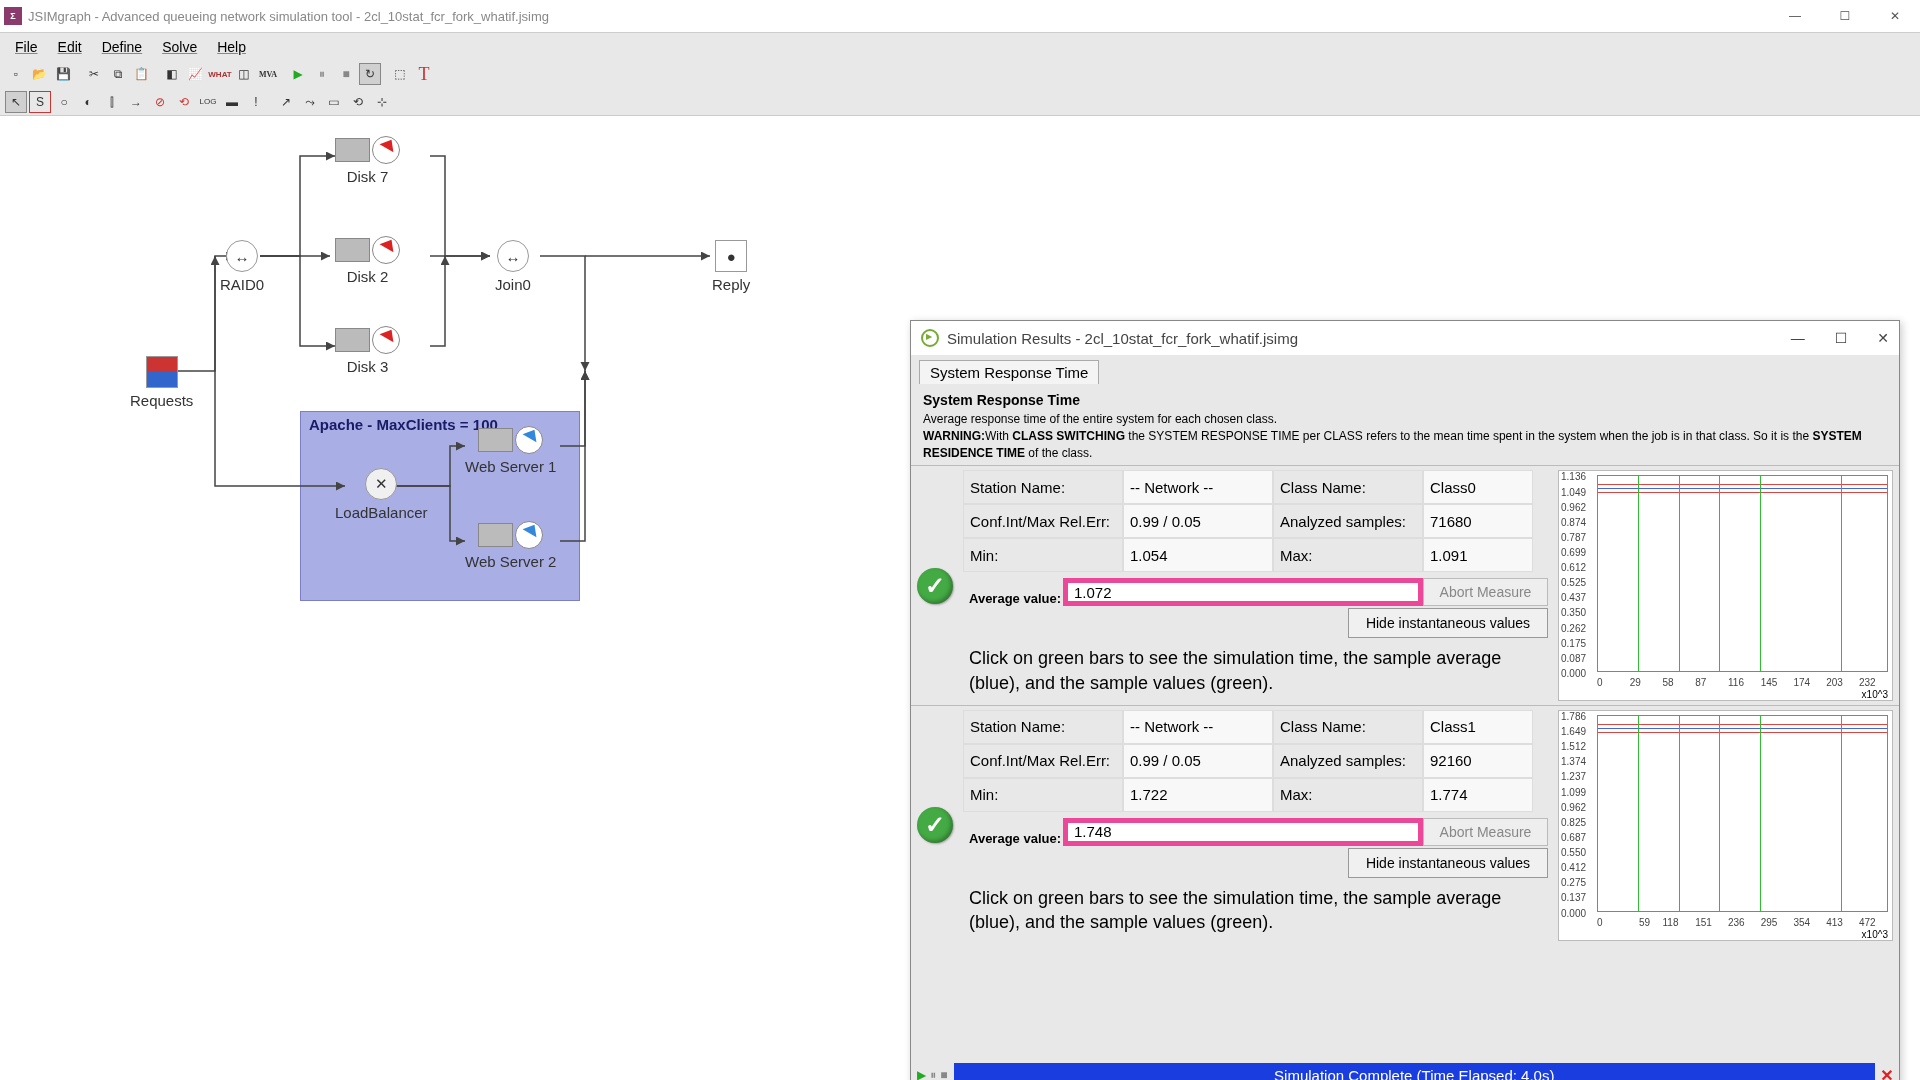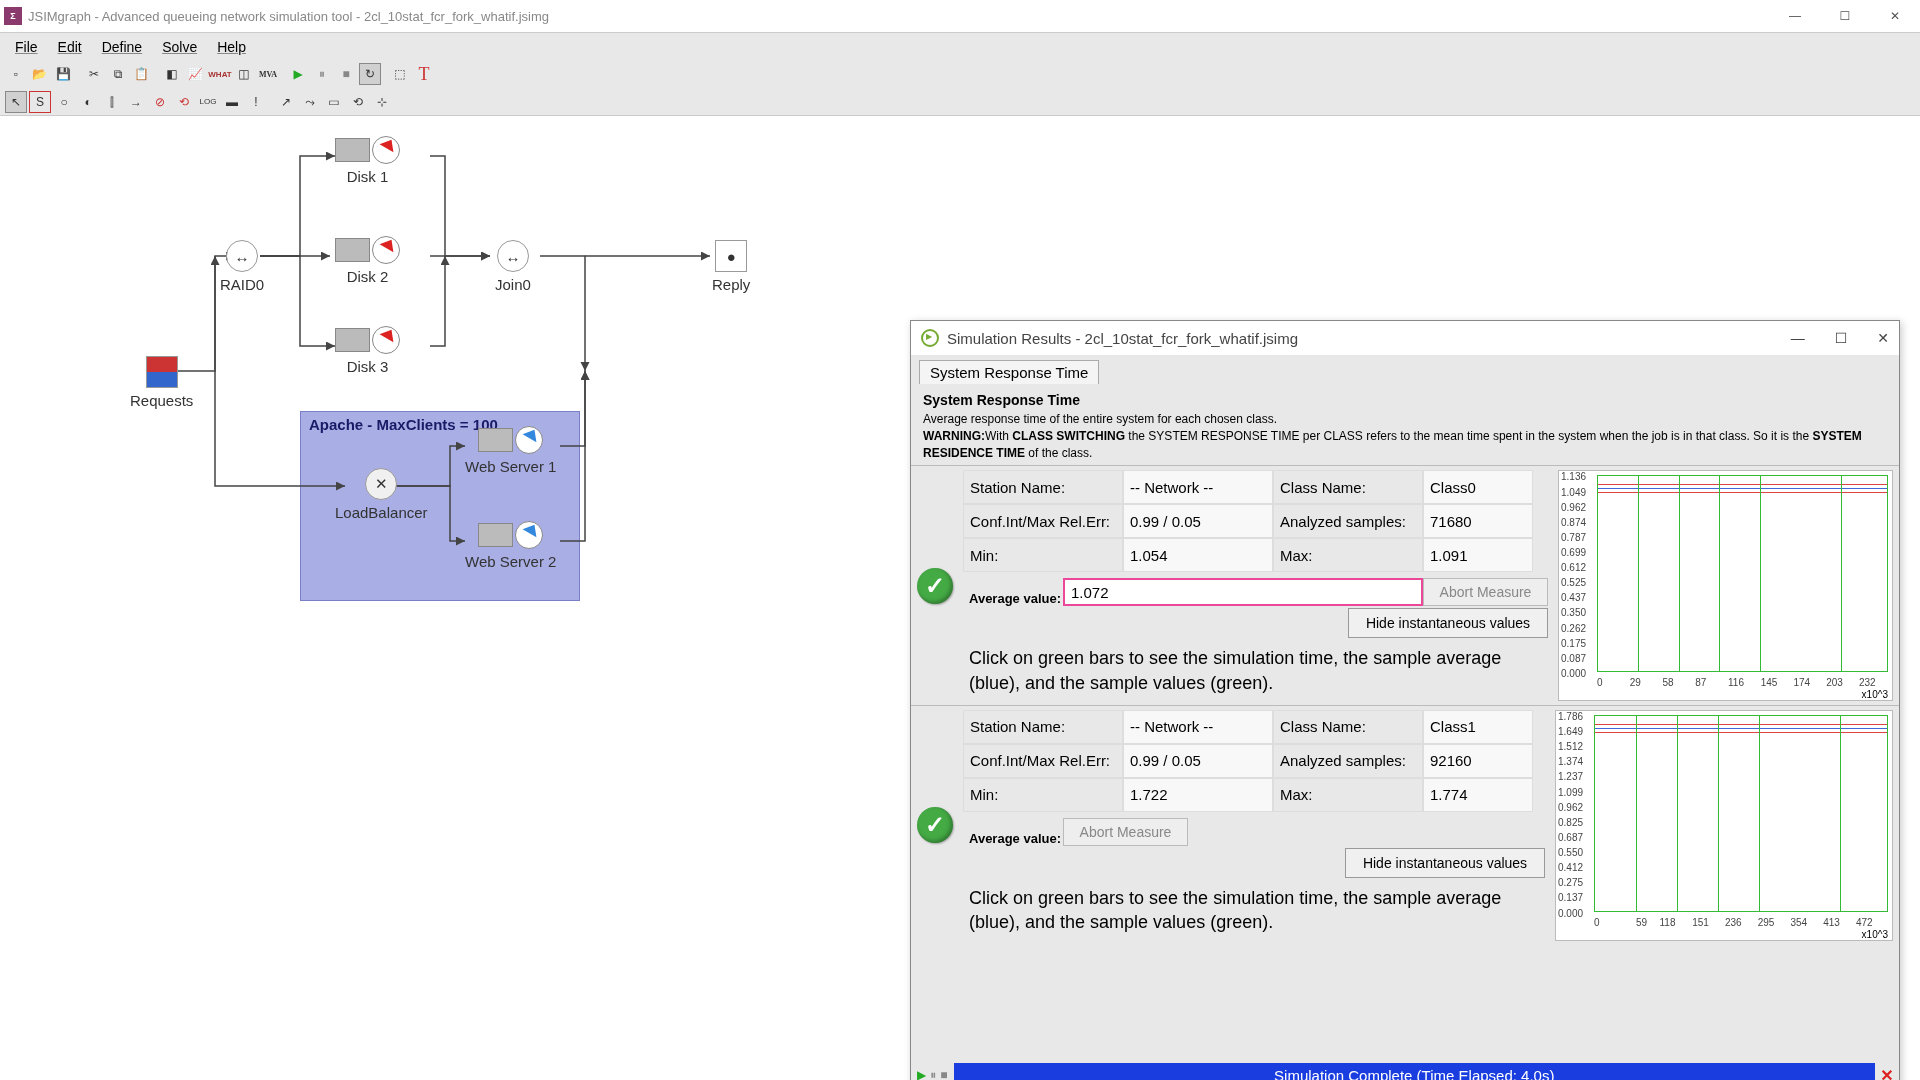--- a/index.html
+++ b/index.html
@@ -53,21 +53,21 @@
 
 .measure { display:flex; border-top:1px solid #bbb; }
 .measure .status { width:48px; display:flex; align-items:center; justify-content:center; }
 .measure .status .check { width:36px; height:36px; background:#4a4; border-radius:50%; display:flex; align-items:center; justify-content:center; color:#fff; font-size:24px; font-weight:bold; box-shadow:inset -2px -2px 4px rgba(0,0,0,0.3), 1px 1px 2px rgba(0,0,0,0.3); }
 .measure .grid { flex:0 0 590px; padding:4px; font-size:15px; }
 .measure .grid .row { display:flex; height:34px; align-items:center; }
 .measure .grid .lbl { width:160px; padding-left:6px; background:#e8e8e8; height:100%; display:flex; align-items:center; border:1px solid #ddd; }
 .measure .grid .val { width:150px; padding-left:6px; background:#f8f8f8; height:100%; display:flex; align-items:center; border:1px solid #ddd; }
 .measure .grid .avgrow { display:flex; align-items:flex-end; height:34px; }
 .measure .grid .avglbl { font-weight:bold; font-size:13px; width:100px; padding-left:6px; }
-.measure .grid .avgval { width:360px; background:#fff; border:2px solid #ec4899; height:28px; padding-left:6px; display:flex; align-items:center; }
+.measure .grid .avgval { width:360px; background:#fff; border:5px solid #ec4899; height:28px; padding-left:6px; display:flex; align-items:center; }
 .measure .grid .abort { width:125px; height:28px; background:#eee; border:1px solid #bbb; color:#888; display:flex; align-items:center; justify-content:center; font-size:14px; }
 .measure .grid .hidebtn { width:200px; height:30px; background:#f0f0f0; border:1px solid #999; margin-left:auto; display:flex; align-items:center; justify-content:center; font-size:14px; }
 .measure .grid .hint { font-size:18px; padding:6px; line-height:1.35; }
 .measure .chart { flex:1; border:1px solid #bbb; margin:4px 6px; background:#fff; position:relative; }
 .measure .chart .ylbl { position:absolute; left:2px; font-size:10px; color:#444; }
 .measure .chart .xlbl { position:absolute; bottom:12px; font-size:10px; color:#444; }
 .measure .chart .xexp { position:absolute; bottom:0; right:4px; font-size:10px; }
 .measure .chart .plot { position:absolute; left:38px; top:4px; right:4px; bottom:28px; border:1px solid #3b3; background:#fff; }
 .measure .chart .plot .redline { position:absolute; left:0; right:0; height:1px; background:#d44; }
 .measure .chart .plot .blueline { position:absolute; left:0; right:0; height:1px; background:#46d; }
@@ -183,21 +183,21 @@
   <div class="node" style="left:220px; top:124px;">
     <div class="iconbox" style="border-radius:50%;">↔</div>
     <div>RAID0</div>
   </div>
 
   <div class="node" style="left:335px; top:20px;">
     <div class="queuebox">
         <div class="q"></div>
         <div class="srv"></div>
       </div>
-    <div>Disk 1</div>
+    <div>Disk 7</div>
   </div>
   <div class="node" style="left:335px; top:120px;">
     <div class="queuebox">
         <div class="q"></div>
         <div class="srv"></div>
       </div>
     <div>Disk 2</div>
   </div>
   <div class="node" style="left:335px; top:210px;">
     <div class="queuebox">
@@ -347,20 +347,21 @@
         <div class="val" style="width:110px">92160</div>
       </div>
       <div class="row">
         <div class="lbl">Min:</div>
         <div class="val">1.722</div>
         <div class="lbl" style="width:150px">Max:</div>
         <div class="val" style="width:110px">1.774</div>
       </div>
       <div class="avgrow">
         <div class="avglbl">Average value:</div>
+        <div class="avgval">1.748</div>
         <div class="abort">Abort Measure</div>
       </div>
       <div class="row">
             <div class="hidebtn">Hide instantaneous values</div>
           </div>
       <div class="hint">Click on green bars to see the simulation time, the sample average (blue), and the sample values (green).</div>
     </div>
     <div class="chart">
       <div class="ylbl" style="top:0%">1.786</div>
           <div class="ylbl" style="top:6.615384615384616%">1.649</div>

